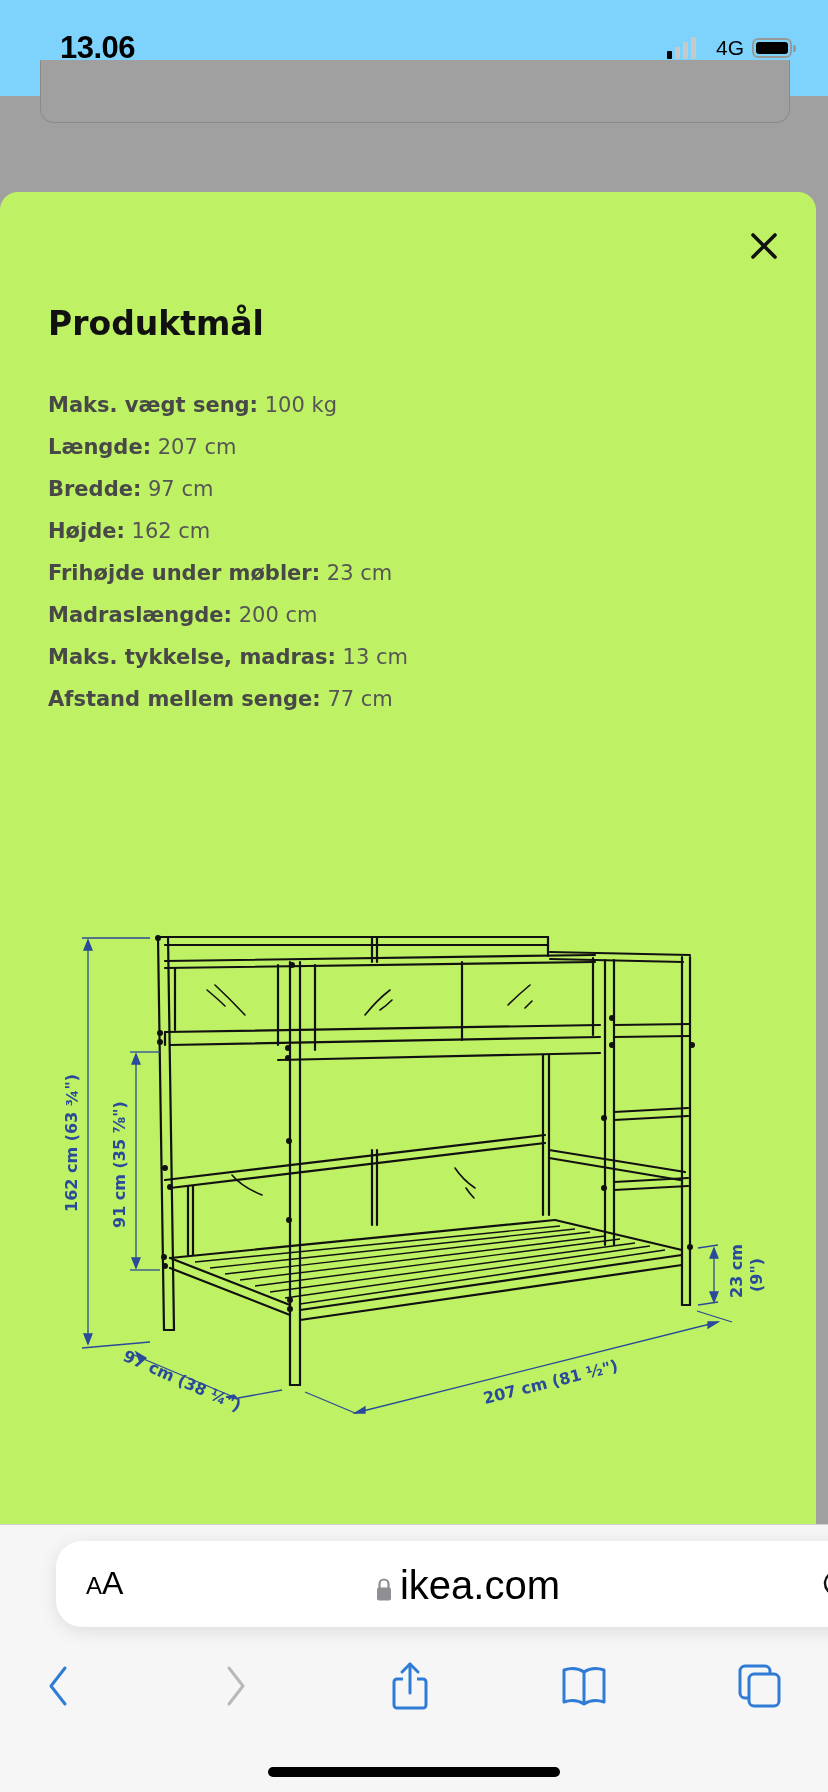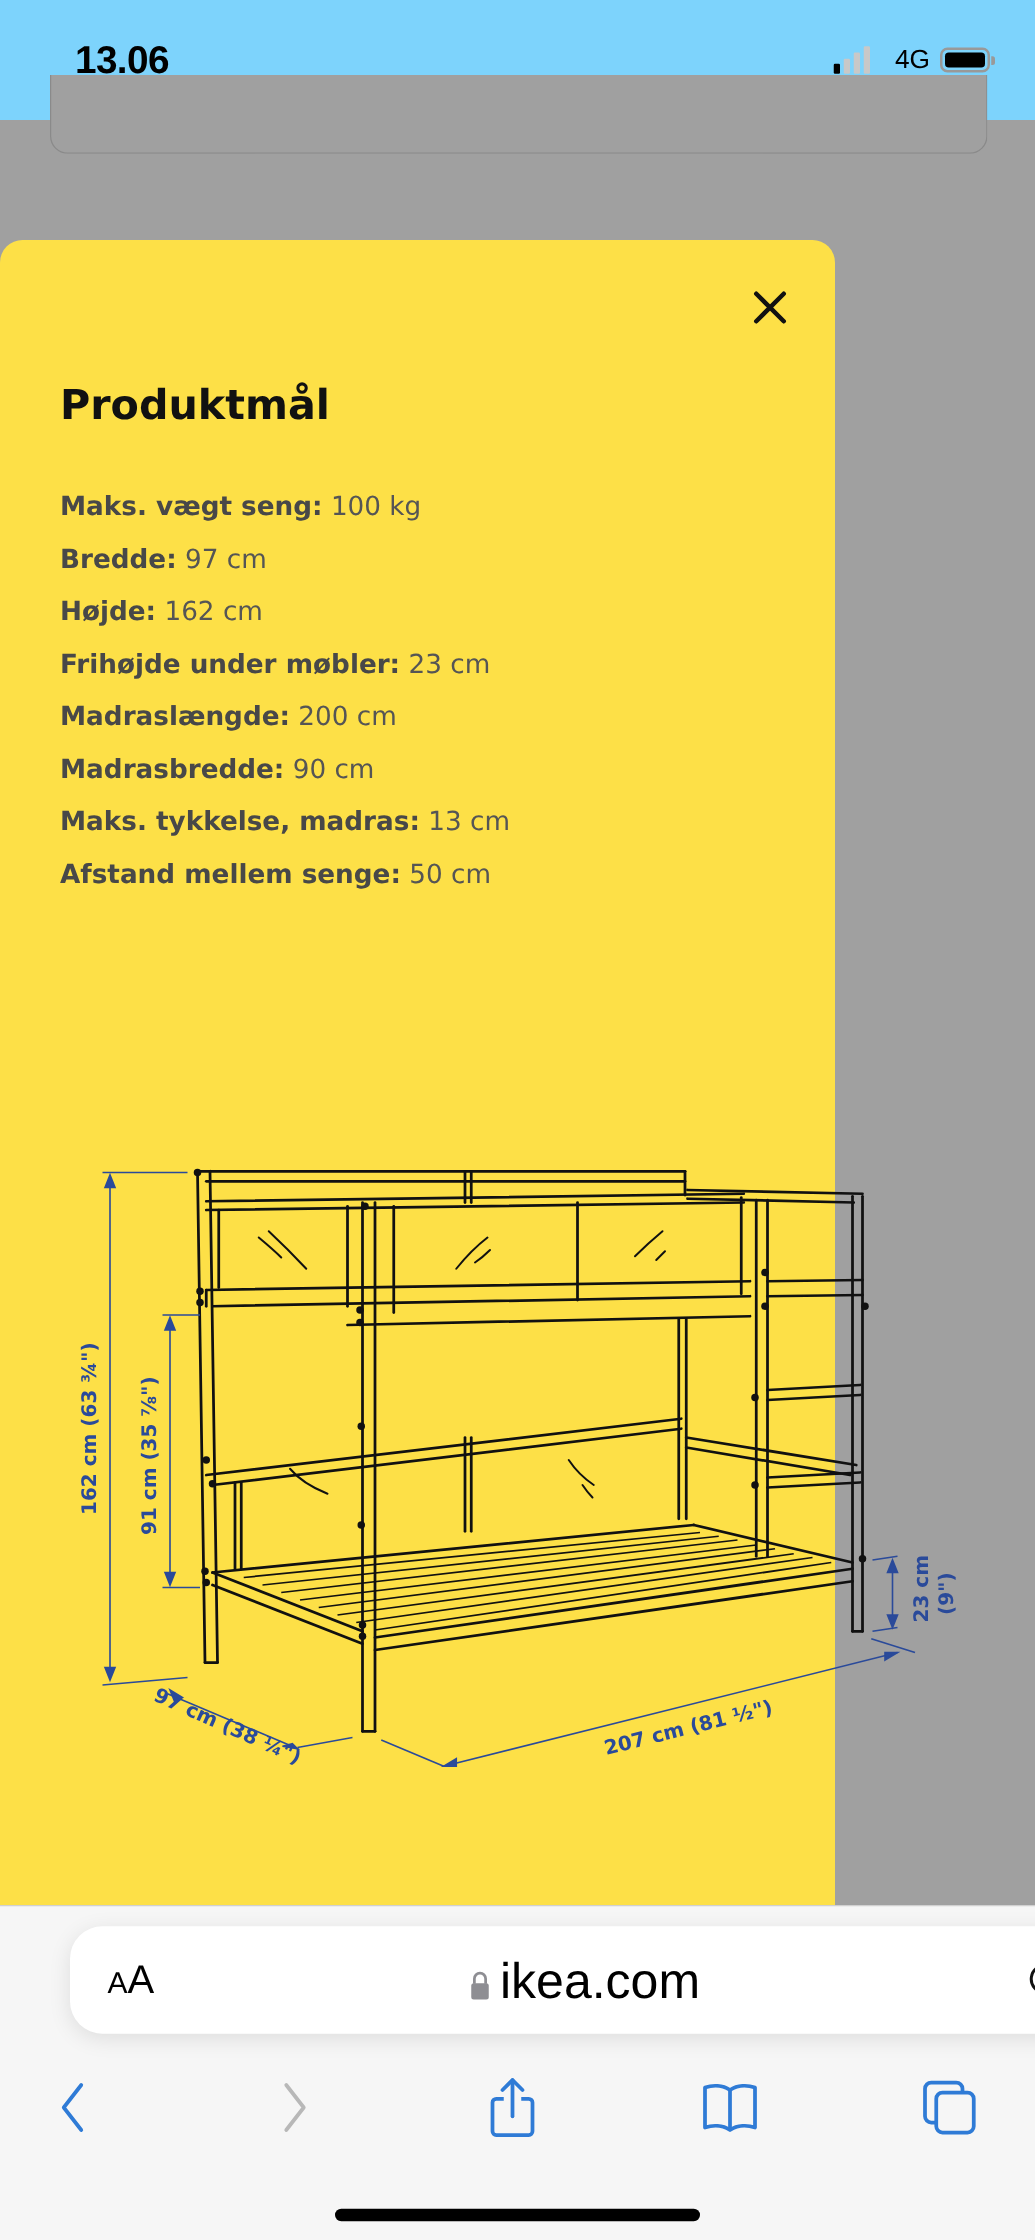--- a/index.html
+++ b/index.html
@@ -10,21 +10,21 @@
   .signal { display:flex; align-items:flex-end; gap:3px; height:22px; }
   .signal span { width:5px; border-radius:1px; background:#c8c8c8; }
   .signal span.on { background:#000; }
   .net { font-family:"Liberation Sans", sans-serif; font-size:21px; color:#000;margin-left:12px; }
   .battery { width:40px; height:20px; border:2px solid #999; border-radius:6px; position:relative; padding:2px; box-sizing:border-box; }
   .battery .lvl { width:100%; height:100%; background:#000; border-radius:3px; }
   .battery::after { content:""; position:absolute; right:-6px; top:5px; width:3px; height:7px; background:#999; border-radius:0 2px 2px 0; }
 
   .behind-card { position:absolute; left:40px; top:60px; width:748px; height:62px; border:1px solid #8a8a8a; border-top:none; border-radius:0 0 14px 14px; background:#a0a0a0; }
 
-  .sheet { position:absolute; left:0; top:192px; width:668px; height:1340px; background:#fde047; border-radius:18px 18px 0 0; }
+  .sheet { position:absolute; left:0; top:192px; width:816px; height:1340px; background:#bef264; border-radius:18px 18px 0 0; }
   .close-btn { position:absolute; right:34px; top:36px; width:36px; height:36px; cursor:pointer; }
   .sheet-title { position:absolute; left:48px; top:112px; margin:0; font-size:33px; font-weight:bold; color:#111; }
   .dims { position:absolute; left:48px; top:192px; list-style:none; margin:0; padding:0; }
   .dims li { font-size:21px; line-height:42px; color:#484848; white-space:nowrap; }
   .dims .k { font-weight:bold; color:#484848; }
   .dims .v { font-weight:normal; color:#555; }
   .drawing { position:absolute; left:40px; top:720px; width:760px; height:560px; }
 
   .browserbar { position:absolute; left:0; top:1524px; width:828px; height:268px; background:#f6f6f6; border-top:1px solid #d0d0d0; }
   .urlbar { position:absolute; left:56px; top:16px; width:824px; height:86px; background:#fff; border-radius:26px; box-shadow:0 4px 18px rgba(0,0,0,0.10); }
@@ -64,27 +64,27 @@
     <svg width="36" height="36" viewBox="0 0 36 36">
       <line x1="7" y1="7" x2="29" y2="29" stroke="#111" stroke-width="3.6" stroke-linecap="round"></line>
       <line x1="29" y1="7" x2="7" y2="29" stroke="#111" stroke-width="3.6" stroke-linecap="round"></line>
     </svg>
   </div>
 
   <h2 class="sheet-title">Produktmål</h2>
 
   <ul class="dims">
     <li><span class="k">Maks. vægt seng:</span> <span class="v">100 kg</span></li>
+    <li><span class="k">Længde:</span> <span class="v">207 cm</span></li>
     <li><span class="k">Bredde:</span> <span class="v">97 cm</span></li>
     <li><span class="k">Højde:</span> <span class="v">162 cm</span></li>
     <li><span class="k">Frihøjde under møbler:</span> <span class="v">23 cm</span></li>
     <li><span class="k">Madraslængde:</span> <span class="v">200 cm</span></li>
-    <li><span class="k">Madrasbredde:</span> <span class="v">90 cm</span></li>
     <li><span class="k">Maks. tykkelse, madras:</span> <span class="v">13 cm</span></li>
-    <li><span class="k">Afstand mellem senge:</span> <span class="v">50 cm</span></li>
+    <li><span class="k">Afstand mellem senge:</span> <span class="v">77 cm</span></li>
   </ul>
 
   <svg class="drawing" viewBox="40 912 760 560" style="top:720px;">
     <g fill="none" stroke="#111" stroke-width="2.2" stroke-linejoin="round" stroke-linecap="round">
 
       <line x1="160" y1="937" x2="548" y2="937"></line>
       <line x1="165" y1="945" x2="548" y2="945"></line>
       <line x1="548" y1="937" x2="548" y2="956"></line>
 
       <line x1="158" y1="937" x2="164" y2="1330"></line>

